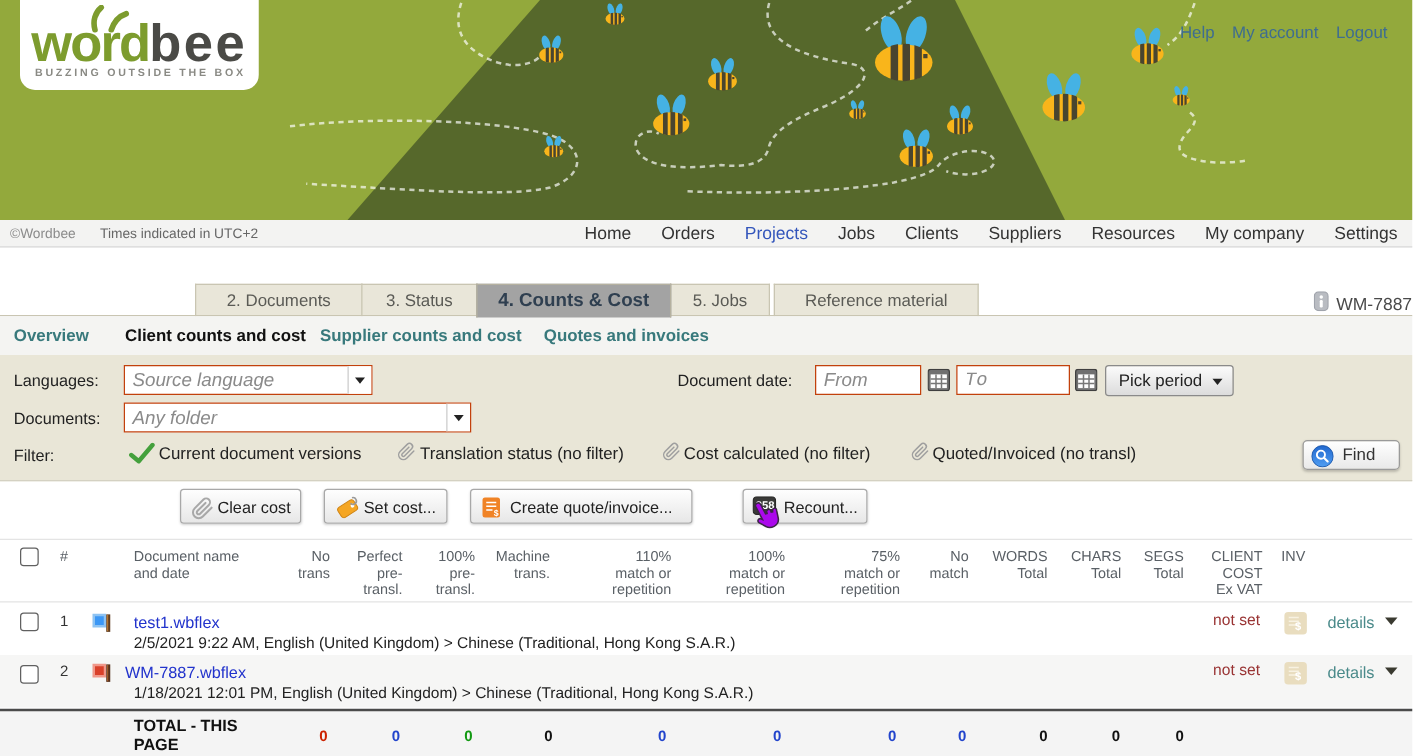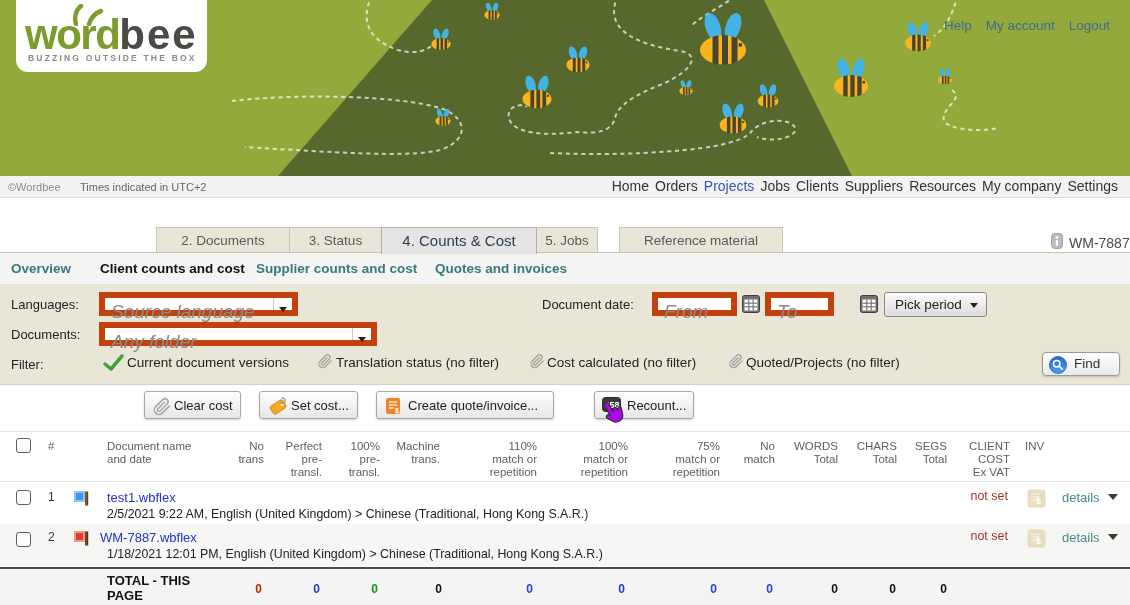--- a/index.html
+++ b/index.html
@@ -13,35 +13,35 @@
 #logotext { position:absolute; left:9px; top:11px; font-weight:bold; font-size:42px; letter-spacing:-1.5px; color:#7D9C2E; }
 #logotext .bee { color:#4a4a46; letter-spacing:2px; }
 #logoslogan { position:absolute; left:12px; top:53px; font-size:8.5px; letter-spacing:2.2px; color:#8a8a84; font-weight:bold; white-space:nowrap; }
 #toplinks { position:absolute; right:20px; top:18px; font-size:13.5px; color:#3e6d90; }
 #toplinks span { margin-left:14px; }
 
 #navbar { position:absolute; left:0; top:176px; width:1130px; height:22px; background:#f3f3f2; border-bottom:1px solid #d9d9d9; }
 #copy { position:absolute; left:8px; top:5px; font-size:11px; color:#8b8b8b; }
 #utc { position:absolute; left:80px; top:5px; font-size:11px; color:#666; }
 #mainmenu { position:absolute; right:12px; top:2px; font-size:14px; color:#333; }
-#mainmenu span { margin-left:6px; }
+#mainmenu span { margin-left:24px; }
 #mainmenu .sel { color:#3355bb; }
 
 #tabrow { position:absolute; left:0; top:227px; width:1130px; height:26px; }
 .tab { position:absolute; top:0; height:26px; background:#e9e6d9; border:1px solid #c9c5b2; border-bottom:none; font-size:13.5px; color:#5a5a55; text-align:center; line-height:25px; }
-.tab.active { background:#e5e5e5; color:#2f3f50; font-weight:normal; font-size:15px; border-color:#b5b1a0; height:27px; z-index:2; }
+.tab.active { background:#a3a3a3; color:#2f3f50; font-weight:bold; font-size:15px; border-color:#b5b1a0; height:27px; z-index:2; }
 #tabline { position:absolute; left:0; top:252px; width:1130px; height:1px; background:#c9c5b2; }
 #wmref { position:absolute; left:1069px; top:235px; font-size:14px; color:#4a4a4a; }
 
 #subnav { position:absolute; left:0; top:253px; width:1130px; height:31px; background:#f4f4f2; }
 #subnav span { position:absolute; top:8px; font-size:13.5px; font-weight:bold; color:#38797c; }
 
 #filter { position:absolute; left:0; top:284px; width:1130px; height:101px; background:#e9e6d7; border-bottom:1px solid #d4d1c2; }
 .flabel { position:absolute; font-size:13px; color:#222; }
-.finput { position:absolute; background:#fff; border:6px solid #c2410c; font-size:19px; font-style:italic; color:#8a8a8a; }
+.finput { position:absolute; background:#fff; border:1px solid #c2410c; font-size:15px; font-style:italic; color:#8a8a8a; }
 .finput .ph { position:absolute; left:6px; top:3px; }
 .arrowbox { position:absolute; right:0; top:0; bottom:0; width:19px; background:#fff; border-left:1px solid #ccc; }
 .arrowbox:after { content:""; position:absolute; left:5px; top:9px; border:4px solid transparent; border-top:5px solid #222; }
 .fitem { position:absolute; font-size:13.5px; color:#222; }
 #pickperiod { position:absolute; left:884px; top:292px; width:103px; height:25px; border:1px solid #8a8a8a; border-radius:3px; background:linear-gradient(#fbfbfb,#dcdcdc); font-size:13.5px; color:#222;padding-left:32px; }
 #pickperiod .t { position:absolute; left:10px; top:4px; }
 #pickperiod:after { content:""; position:absolute; right:8px; top:10px; border:4px solid transparent; border-top:5px solid #222; }
 #findbtn { position:absolute; left:1042px; top:352px; width:78px; height:24px; border:1px solid #9a9a9a; border-radius:4px; background:linear-gradient(#ffffff,#e9e9e9); box-shadow:0 1px 2px rgba(0,0,0,.2); }
 #findbtn .t { position:absolute; left:31px; top:3px; font-size:13.5px; color:#333; }
 
@@ -119,21 +119,21 @@
 <div id="navbar">
   <div id="copy">©Wordbee</div>
   <div id="utc">Times indicated in UTC+2</div>
   <div id="mainmenu"><span>Home</span><span>Orders</span><span class="sel">Projects</span><span>Jobs</span><span>Clients</span><span>Suppliers</span><span>Resources</span><span>My company</span><span>Settings</span></div>
 </div>
 
 <div id="tabrow">
   <div class="tab" style="left:156px; width:134px;">2. Documents</div>
   <div class="tab" style="left:289px; width:93px;">3. Status</div>
   <div class="tab active" style="left:381px; width:156px;">4. Counts &amp; Cost</div>
-  <div class="tab" style="left:536px; width:62px;">5. Jobs</div>
+  <div class="tab" style="left:536px; width:80px;">5. Jobs</div>
   <div class="tab" style="left:619px; width:164px;">Reference material</div>
 </div>
 <div id="tabline"></div>
 <svg class="abs" style="left:1051px; top:233px;" width="12" height="16" viewBox="0 0 12 16">
       <rect x="0.5" y="0.5" width="11" height="15" rx="3.5" fill="#b9bcc2" stroke="#a0a4ac"></rect>
       <circle cx="6" cy="4.5" r="1.4" fill="#fff"></circle>
       <rect x="4.8" y="7" width="2.4" height="6" rx="1" fill="#fff"></rect>
     </svg>
 <div id="wmref">WM-7887</div>
 
@@ -157,21 +157,21 @@
 <svg class="abs" style="left:742px; top:295px;" width="18" height="18" viewBox="0 0 18 18">
       <rect x="0.5" y="0.5" width="17" height="17" rx="2" fill="#707070" stroke="#3f3f3f"></rect>
       <rect x="2.5" y="4.5" width="13" height="11" fill="#fdfdfd"></rect>
       <g stroke="#777" stroke-width="1.2">
         <line x1="6.8" y1="4.5" x2="6.8" y2="15.5"></line>
         <line x1="11.2" y1="4.5" x2="11.2" y2="15.5"></line>
         <line x1="2.5" y1="8.2" x2="15.5" y2="8.2"></line>
         <line x1="2.5" y1="11.8" x2="15.5" y2="11.8"></line>
       </g>
     </svg>
-<div class="finput" style="left:765px; top:292px; width:69px; height:24px;">
+<div class="finput" style="left:765px; top:292px; width:91px; height:24px;font-family:Liberation Mono, monospace;">
       <span class="ph">To</span>
     </div>
 <svg class="abs" style="left:860px; top:295px;" width="18" height="18" viewBox="0 0 18 18">
       <rect x="0.5" y="0.5" width="17" height="17" rx="2" fill="#707070" stroke="#3f3f3f"></rect>
       <rect x="2.5" y="4.5" width="13" height="11" fill="#fdfdfd"></rect>
       <g stroke="#777" stroke-width="1.2">
         <line x1="6.8" y1="4.5" x2="6.8" y2="15.5"></line>
         <line x1="11.2" y1="4.5" x2="11.2" y2="15.5"></line>
         <line x1="2.5" y1="8.2" x2="15.5" y2="8.2"></line>
         <line x1="2.5" y1="11.8" x2="15.5" y2="11.8"></line>
@@ -200,21 +200,21 @@
       <g transform="translate(1,2) scale(0.88)">
         <path d="M21.44 11.05l-9.19 9.19a6 6 0 0 1-8.49-8.49l9.19-9.19a4 4 0 0 1 5.66 5.66l-9.2 9.19a2 2 0 0 1-2.83-2.83l8.49-8.48" stroke="#9f9f9f" stroke-width="1.9" fill="none" stroke-linecap="round" stroke-linejoin="round"></path>
       </g>
     </svg>
 <div class="fitem" style="left:547px; top:355px;">Cost calculated (no filter)</div>
 <svg class="abs" style="left:728px; top:352px;" width="17" height="18" viewBox="0 0 24 24">
       <g transform="translate(1,2) scale(0.88)">
         <path d="M21.44 11.05l-9.19 9.19a6 6 0 0 1-8.49-8.49l9.19-9.19a4 4 0 0 1 5.66 5.66l-9.2 9.19a2 2 0 0 1-2.83-2.83l8.49-8.48" stroke="#9f9f9f" stroke-width="1.9" fill="none" stroke-linecap="round" stroke-linejoin="round"></path>
       </g>
     </svg>
-<div class="fitem" style="left:746px; top:355px;">Quoted/Projects (no filter)</div>
+<div class="fitem" style="left:746px; top:355px;">Quoted/Invoiced (no transl)</div>
 <div id="findbtn">
   <svg style="position:absolute;left:6px;top:3px" width="18" height="18" viewBox="0 0 20 20">
     <defs>
           <linearGradient id="fg" x1="0" y1="0" x2="0" y2="1">
       <stop offset="0" stop-color="#2268cf"></stop>
             <stop offset="1" stop-color="#4f9df2"></stop>
     </linearGradient>
         </defs>
     <circle cx="10" cy="10" r="9.5" fill="url(#fg)"></circle>
     <circle cx="10" cy="10" r="9.5" fill="none" stroke="#1b56a8" stroke-width="0.8"></circle>

